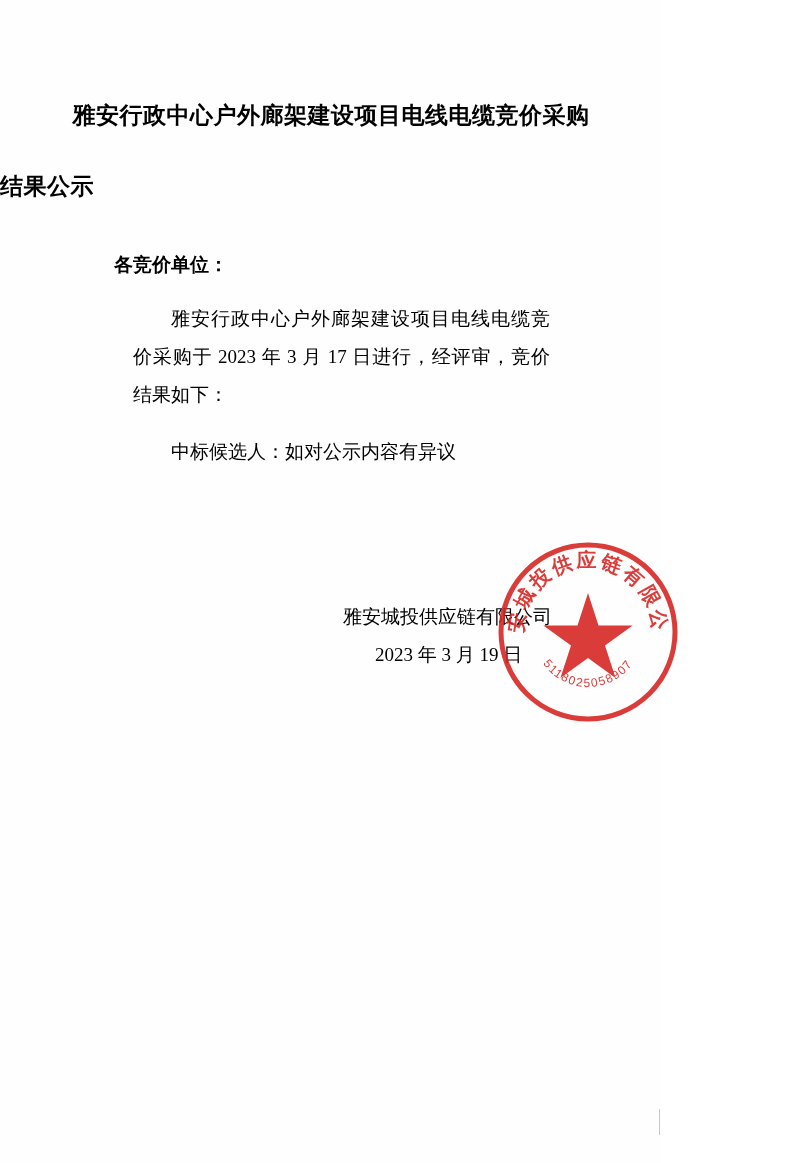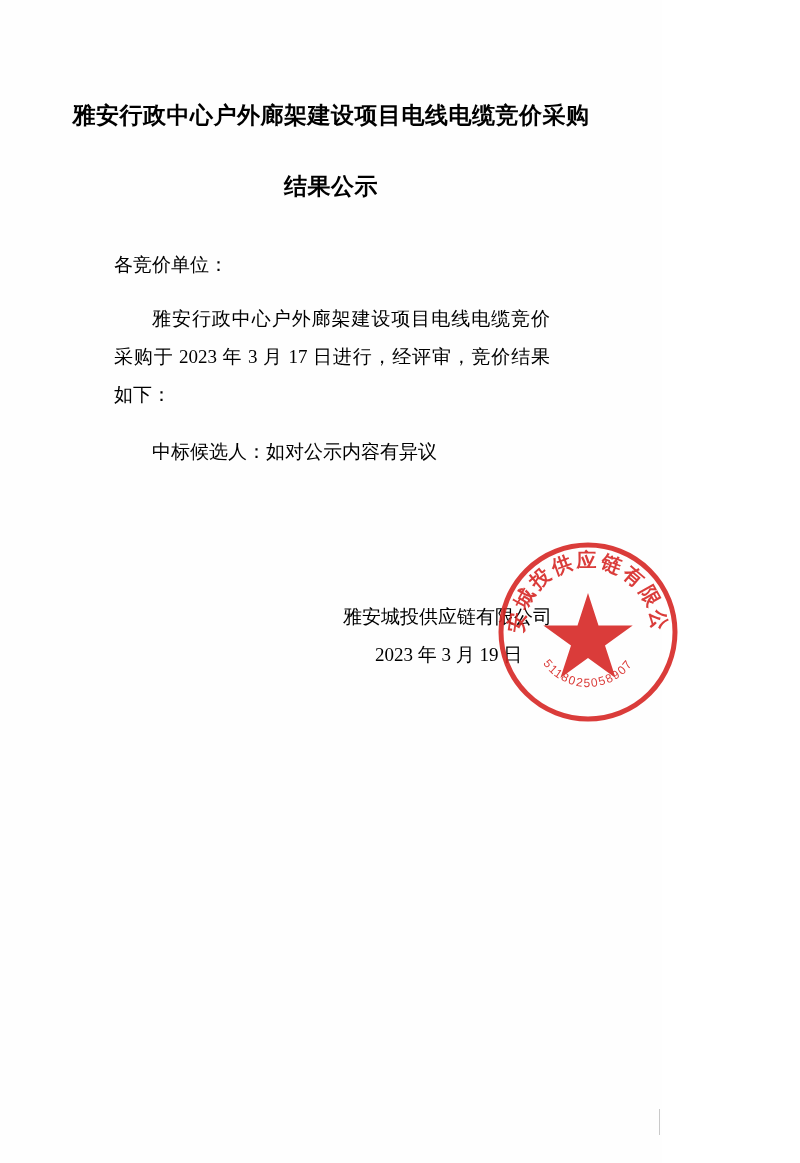--- a/index.html
+++ b/index.html
@@ -25,45 +25,47 @@
     text-align: center;
     font-family: "Liberation Sans", sans-serif;
     font-weight: bold;
     font-size: 23px;
     letter-spacing: 0.5px;
     line-height: 1.5;
     margin: 0;
     padding-top: 98px;
   }
   .doc-title-line2 {
-    text-align: center;
+    text-align: left;
     font-family: "Liberation Sans", sans-serif;
     font-weight: bold;
     font-size: 23px;
     letter-spacing: 0.5px;
     margin: 0;
     padding-top: 38px;
   }
   .body-block {
     margin: 0;
     padding: 0 112px 0 114px;
   }
   .salutation {
     font-size: 19px;
     line-height: 1.75;
     margin-top: 46px;
     text-align: justify;
+    font-weight: bold;
   }
   .para {
     font-size: 19px;
     line-height: 2.0;
     margin-top: 12px;
     text-indent: 38px;
     text-align: justify;
     text-justify: inter-ideograph;
+    margin-left: 19px;
   }
   .para-tight {
     margin-top: 6px;
   }
   .sign-block {
     position: absolute;
     right: 110px;
     top: 598px;
     text-align: left;
     font-size: 19px;

